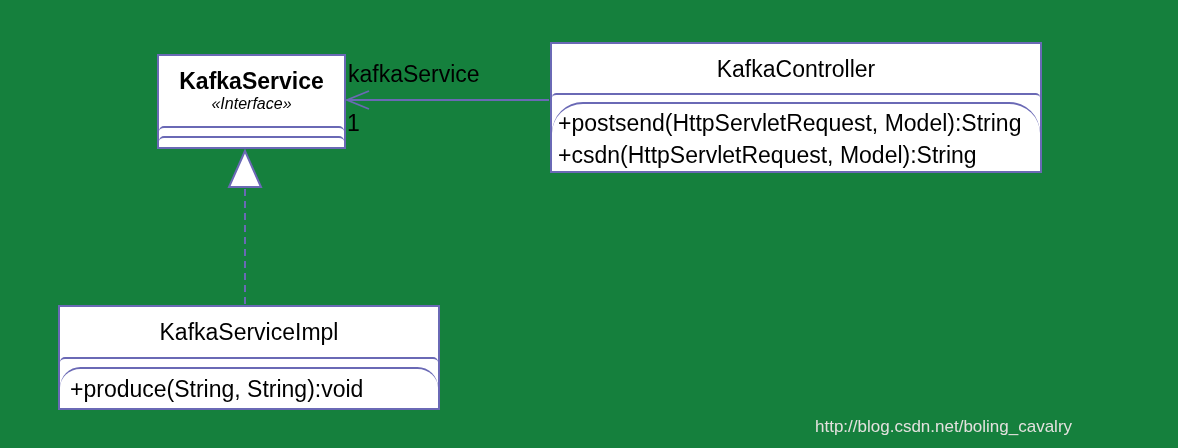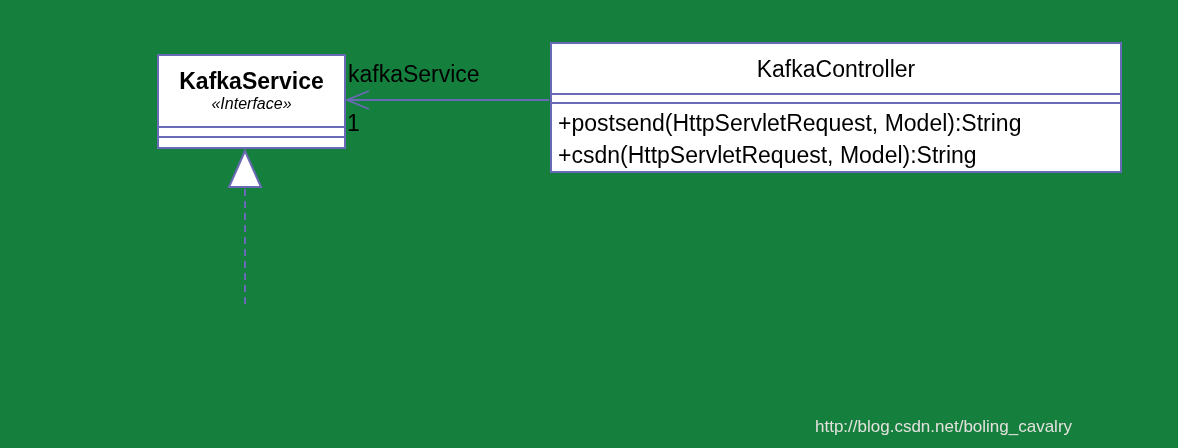--- a/index.html
+++ b/index.html
@@ -15,39 +15,39 @@
     position:absolute;left:0;top:0;width:1178px;height:448px;
     pointer-events:none;
   }
   .uml-class{
     position:absolute;
     box-sizing:border-box;
     border:2px solid #6a69b5;
     background:#ffffff;
   }
   .compartment{box-sizing:border-box;}
-  .compartment + .compartment{border-top:2px solid #6a69b5;}
+  .compartment + .compartment{border-top:2px solid #6a69b5;border-radius:31px;}
   .title-comp{
     display:flex;flex-direction:column;
     align-items:center;justify-content:center;
   }
   .cls-name{font-size:23px;line-height:26px;white-space:nowrap;}
   .cls-name.bold{font-weight:700;}
   .stereotype{
     font-size:16px;line-height:20px;font-style:italic;white-space:nowrap;
   }
   .methods-comp{
     font-size:23px;line-height:32px;white-space:nowrap;
   }
   
   .kafka-service{left:157px;top:54px;width:189px;height:95px;}
   .kafka-service .title-comp{height:70px;}
   .kafka-service .thin{height:10px;}
   
-  .kafka-controller{left:550px;top:42px;width:572px;height:131px;}
+  .kafka-controller{left:550px;top:42px;width:492px;height:131px;}
   .kafka-controller .title-comp{height:49px;}
   .kafka-controller .thin{height:9px;}
   .kafka-controller .methods-comp{height:69px;padding:3px 0 0 6px;}
   
   .kafka-service-impl{left:58px;top:305px;width:382px;height:105px;}
   .kafka-service-impl .title-comp{height:50px;}
   .kafka-service-impl .thin{height:10px;}
   .kafka-service-impl .methods-comp{
     height:41px;display:flex;align-items:center;padding-left:10px;
   }
@@ -84,20 +84,29 @@
     <div class="compartment title-comp">
       <div class="cls-name">KafkaController</div>
     </div>
     <div class="compartment thin"></div>
     <div class="compartment methods-comp">
       <div>+postsend(HttpServletRequest, Model):String</div>
       <div>+csdn(HttpServletRequest, Model):String</div>
     </div>
   </div>
 
+  <div class="uml-class kafka-service-impl">
+    <div class="compartment title-comp">
+      <div class="cls-name">KafkaServiceImpl</div>
+    </div>
+    <div class="compartment thin"></div>
+    <div class="compartment methods-comp">
+      <div>+produce(String, String):void</div>
+    </div>
+  </div>
 
   <svg class="relations" width="1178" height="448" viewBox="0 0 1178 448">
 
     <line x1="348" y1="100" x2="549" y2="100" stroke="#6a69b5" stroke-width="1.8"></line>
     <polyline points="369,91 347,100 369,109" fill="none" stroke="#6a69b5" stroke-width="1.8"></polyline>
 
     <line x1="245" y1="189" x2="245" y2="304" stroke="#6a69b5" stroke-width="2" stroke-dasharray="7,5"></line>
     <polygon points="245,151 229,187 261,187" fill="#ffffff" stroke="#6a69b5" stroke-width="2"></polygon>
   </svg>
 

